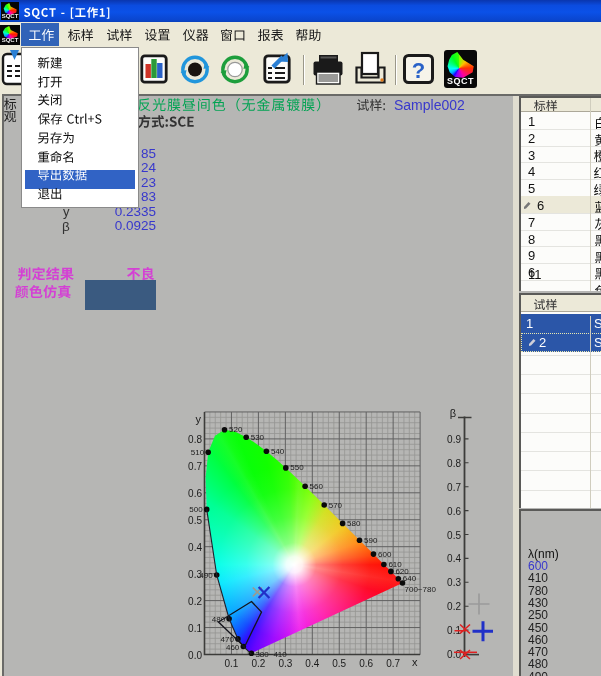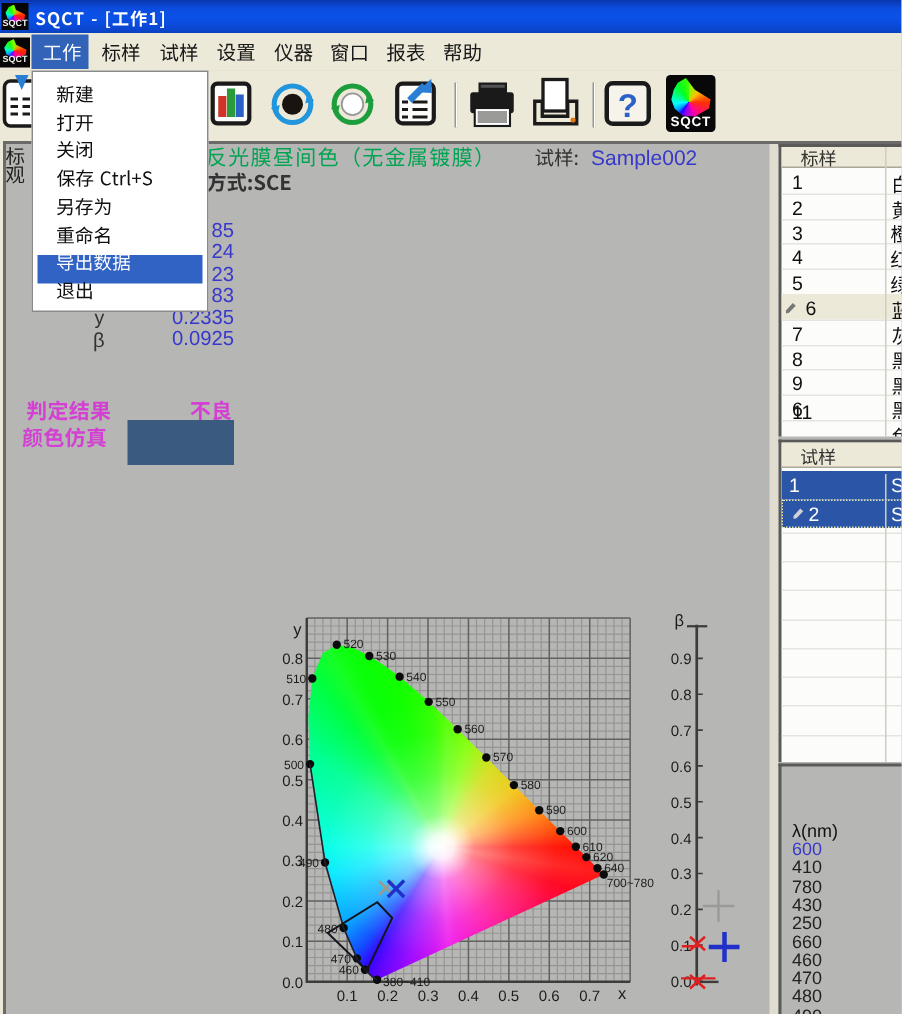--- a/index.html
+++ b/index.html
@@ -416,21 +416,21 @@
 <div class="rline" style="top:194.7px;"></div>
 <div class="colsep" style="left:69px;top:21px;"></div>
 </div>
 <div style="position:absolute;left:519px;top:509px;width:82px;height:167px;background:#b6b6b4;border-top:2px solid #5a5a58;border-left:2px solid #5a5a58;">
 <div style="position:absolute;left:7px;top:36px;font-size:12px;color:#111;text-align:center;">λ(nm)</div>
 <div style="position:absolute;left:7px;top:48.0px;font-size:12px;color:#3838cc;">600</div>
 <div style="position:absolute;left:7px;top:60.3px;font-size:12px;color:#222;">410</div>
 <div style="position:absolute;left:7px;top:72.6px;font-size:12px;color:#222;">780</div>
 <div style="position:absolute;left:7px;top:84.9px;font-size:12px;color:#222;">430</div>
 <div style="position:absolute;left:7px;top:97.2px;font-size:12px;color:#222;">250</div>
-<div style="position:absolute;left:7px;top:109.5px;font-size:12px;color:#222;">660</div>
+<div style="position:absolute;left:7px;top:109.5px;font-size:12px;color:#222;">450</div>
 <div style="position:absolute;left:7px;top:121.8px;font-size:12px;color:#222;">460</div>
 <div style="position:absolute;left:7px;top:134.1px;font-size:12px;color:#222;">470</div>
 <div style="position:absolute;left:7px;top:146.4px;font-size:12px;color:#222;">480</div>
 <div style="position:absolute;left:7px;top:158.7px;font-size:12px;color:#222;">490</div>
 </div>
 
   <div class="abs" id="ddm">
     <svg style="left:16.0px;top:8.7px;overflow:visible;position:absolute;" width="2" height="2">
         <g transform="scale(0.012500,-0.012500) translate(-41.0,-844.0)">
           <path d="M360.0 213C390.0 163 426.0 95 442.0 51L495.0 83C480.0 125 444.0 190 411.0 240ZM135.0 235C115.0 174 82.0 112 41.0 68C56.0 59 82.0 40 94.0 30C133.0 77 173.0 150 196.0 220ZM553.0 744V400C553.0 267 545.0 95 460.0 -25C476.0 -34 506.0 -57 518.0 -71C610.0 59 623.0 256 623.0 400V432H775.0V-75H848.0V432H958.0V502H623.0V694C729.0 710 843.0 736 927.0 767L866.0 822C794.0 792 665.0 762 553.0 744ZM214.0 827C230.0 799 246.0 765 258.0 735H61.0V672H503.0V735H336.0C323.0 768 301.0 811 282.0 844ZM377.0 667C365.0 621 342.0 553 323.0 507H46.0V443H251.0V339H50.0V273H251.0V18C251.0 8 249.0 5 239.0 5C228.0 4 197.0 4 162.0 5C172.0 -13 182.0 -41 184.0 -59C233.0 -59 267.0 -58 290.0 -47C313.0 -36 320.0 -18 320.0 17V273H507.0V339H320.0V443H519.0V507H391.0C410.0 549 429.0 603 447.0 652ZM126.0 651C146.0 606 161.0 546 165.0 507L230.0 525C225.0 563 208.0 622 187.0 665ZM1394.0 755V695H1581.0V620H1330.0V561H1581.0V483H1387.0V422H1581.0V345H1379.0V288H1581.0V209H1337.0V149H1581.0V49H1652.0V149H1937.0V209H1652.0V288H1899.0V345H1652.0V422H1876.0V561H1945.0V620H1876.0V755H1652.0V840H1581.0V755ZM1652.0 561H1809.0V483H1652.0ZM1652.0 620V695H1809.0V620ZM1097.0 393C1097.0 404 1120.0 417 1135.0 425H1258.0C1246.0 336 1226.0 259 1200.0 193C1173.0 233 1151.0 283 1134.0 343L1078.0 322C1102.0 241 1132.0 177 1169.0 126C1134.0 60 1089.0 8 1037.0 -30C1053.0 -40 1081.0 -66 1092.0 -80C1140.0 -43 1183.0 7 1218.0 70C1323.0 -30 1469.0 -55 1653.0 -55H1933.0C1937.0 -35 1951.0 -2 1962.0 14C1911.0 13 1694.0 13 1654.0 13C1485.0 13 1347.0 35 1249.0 132C1290.0 225 1319.0 342 1334.0 483L1292.0 493L1278.0 492H1192.0C1242.0 567 1293.0 661 1338.0 758L1290.0 789L1266.0 778H1064.0V711H1237.0C1197.0 622 1147.0 540 1129.0 515C1109.0 483 1084.0 458 1066.0 454C1076.0 439 1091.0 408 1097.0 393Z" fill="#111"></path>

